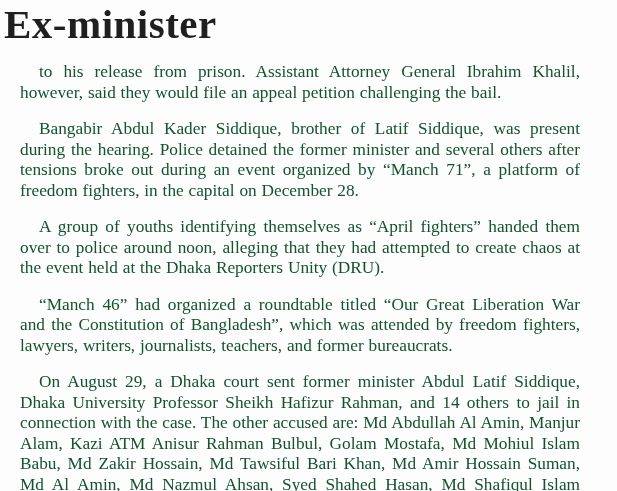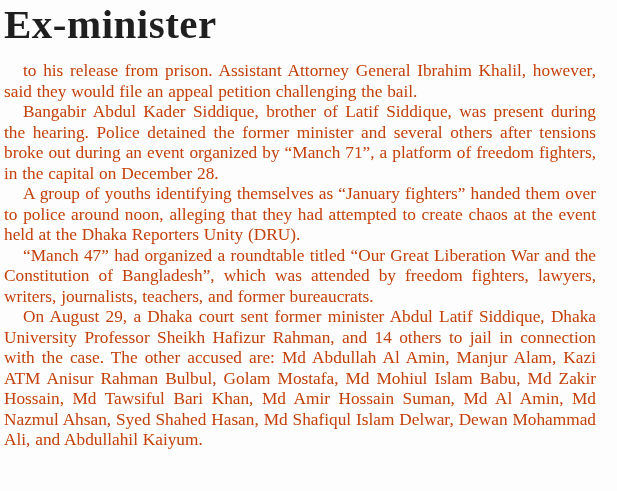--- a/index.html
+++ b/index.html
@@ -23,35 +23,35 @@
   .headline {
     margin: 0 0 15px 0;
     font-family: "Liberation Serif", "DejaVu Serif", serif;
     font-size: 41px;
     line-height: 1.05;
     font-weight: 700;
     letter-spacing: 0.5px;
     color: #1f1f1f;
   }
   .body-text p {
-    margin: 0;
+    margin: 16px;
     font-size: 17.3px;
     line-height: 20.5px;
     text-align: justify;
     text-indent: 19px;
-    color: #c2410c;
+    color: #14532d;
     word-spacing: 0.5px;
   }
 </style>
 </head>
 <body>
 
 <div class="article">
   <h1 class="headline">Ex-minister</h1>
 
   <div class="body-text">
     <p>to his release from prison. Assistant Attorney General Ibrahim Khalil, however, said they would file an appeal petition challenging the bail.</p>
     <p>Bangabir Abdul Kader Siddique, brother of Latif Siddique, was present during the hearing. Police detained the former minister and several others after tensions broke out during an event organized by “Manch 71”, a platform of freedom fighters, in the capital on December 28.</p>
-    <p>A group of youths identifying themselves as “January fighters” handed them over to police around noon, alleging that they had attempted to create chaos at the event held at the Dhaka Reporters Unity (DRU).</p>
-    <p>“Manch 47” had organized a roundtable titled “Our Great Liberation War and the Constitution of Bangladesh”, which was attended by freedom fighters, lawyers, writers, journalists, teachers, and former bureaucrats.</p>
+    <p>A group of youths identifying themselves as “April fighters” handed them over to police around noon, alleging that they had attempted to create chaos at the event held at the Dhaka Reporters Unity (DRU).</p>
+    <p>“Manch 46” had organized a roundtable titled “Our Great Liberation War and the Constitution of Bangladesh”, which was attended by freedom fighters, lawyers, writers, journalists, teachers, and former bureaucrats.</p>
     <p>On August 29, a Dhaka court sent former minister Abdul Latif Siddique, Dhaka University Professor Sheikh Hafizur Rahman, and 14 others to jail in connection with the case. The other accused are: Md Abdullah Al Amin, Manjur Alam, Kazi ATM Anisur Rahman Bulbul, Golam Mostafa, Md Mohiul Islam Babu, Md Zakir Hossain, Md Tawsiful Bari Khan, Md Amir Hossain Suman, Md Al Amin, Md Nazmul Ahsan, Syed Shahed Hasan, Md Shafiqul Islam Delwar, Dewan Mohammad Ali, and Abdullahil Kaiyum.</p>
   </div>
 </div>
 
 </body></html>

